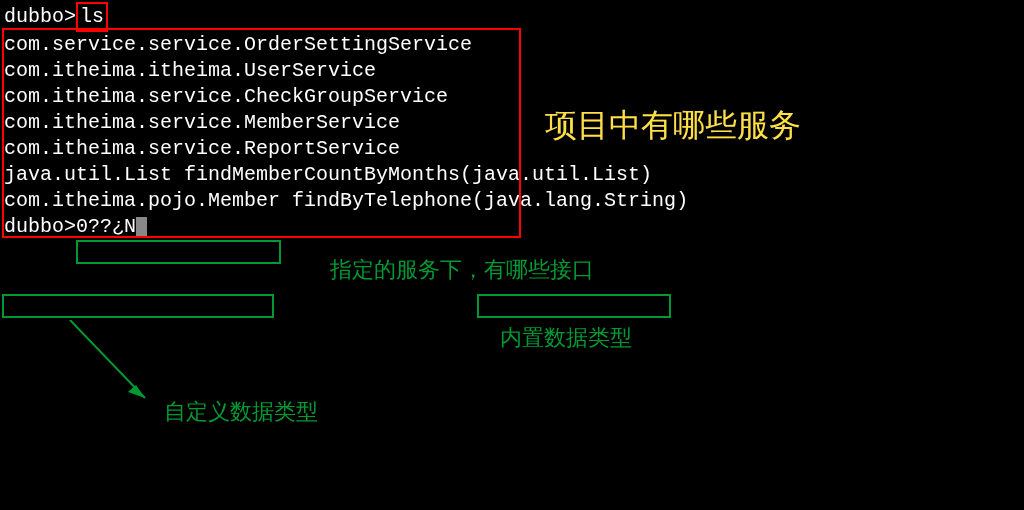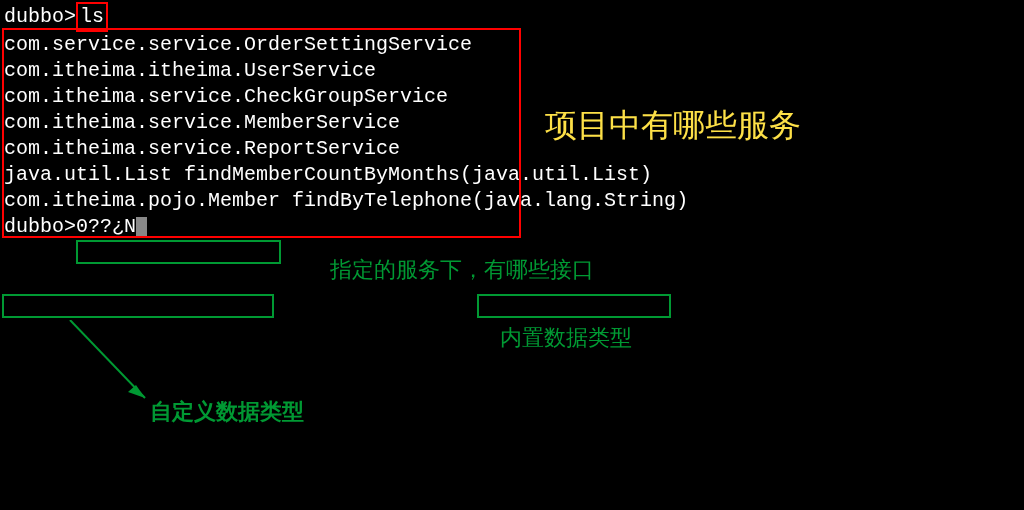--- a/index.html
+++ b/index.html
@@ -94,13 +94,13 @@
 
 <div class="green-box" style="top:294px; left:477px; width:194px; height:24px;"></div>
 
 <div class="green-annotation" style="top:324px; left:500px;text-align:center;">内置数据类型</div>
 
 <svg style="position:absolute; top:320px; left:50px; width:150px; height:100px; pointer-events:none;">
   <line x1="20" y1="0" x2="95" y2="78" stroke="#009933" stroke-width="2"></line>
   <polygon points="95,78 86,65 78,72" fill="#009933"></polygon>
 </svg>
 
-<div class="green-annotation" style="top:398px; left:150px;font-weight:bold;">自定义数据类型</div>
+<div class="green-annotation" style="top:398px; left:164px;">自定义数据类型</div>
 
 </body></html>

